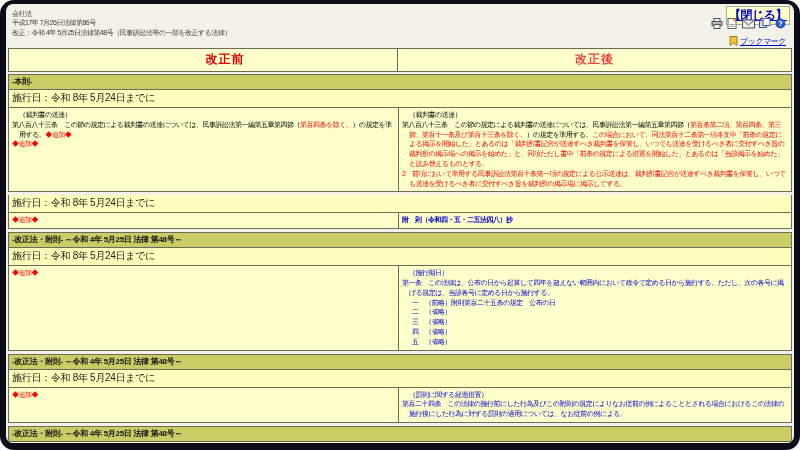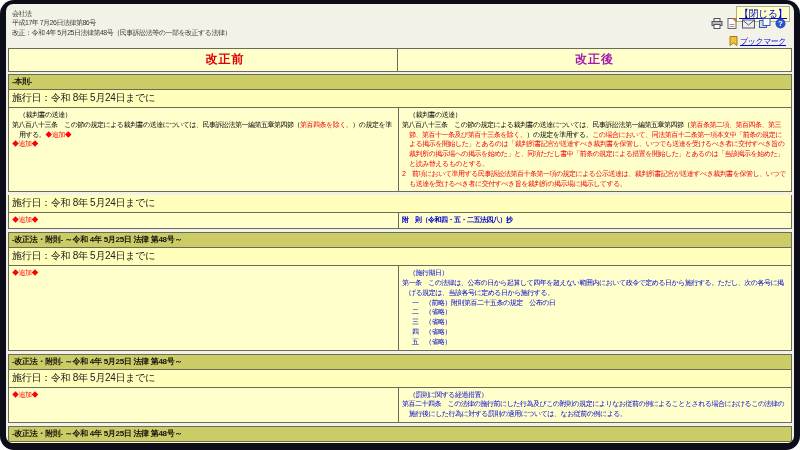--- a/index.html
+++ b/index.html
@@ -4,33 +4,33 @@
 <style>
   * { margin:0; padding:0; box-sizing:border-box; }
   html,body { width:800px; height:450px; background:#ffffff; font-family:"Liberation Sans", sans-serif; }
   .frame { position:absolute; top:0; left:0; width:800px; height:450px;
            background:#0d0d1a; border-radius:14px; overflow:hidden; }
   .inner { position:absolute; top:4px; left:6px; right:6px; bottom:7px;
            background:#f3f2e9; border-radius:7px; overflow:hidden; }
   
   .tophdr { position:relative; height:42px; padding:5px 4px 0 6px; }
   .lawline { font-size:7px; color:#3a3a32; letter-spacing:-0.5px; line-height:1.35; white-space:nowrap; }
-  .closechip { position:absolute; top:2px; right:4px; font-size:10px; letter-spacing:-0.5px;
+  .closechip { position:absolute; top:2px; right:4px; font-size:12px; letter-spacing:-0.5px;
                color:#0000cc; text-decoration:underline; background:#ffffcc;
-               border:1px solid #aeae8e; padding:0 2px; cursor:pointer; }
+               border:1px solid #aeae8e; padding:0 2px; cursor:pointer;font-weight:bold; }
   .iconrow { position:absolute; top:14px; right:8px; display:flex; gap:4px; align-items:center; }
   .iconrow svg { display:block; }
   .bmrow { position:absolute; top:28px; right:8px; display:flex; gap:2px; align-items:center;margin-left:29px; }
   .bmlink { font-size:8px; letter-spacing:-0.5px; color:#0000cc; text-decoration:underline; cursor:pointer; }
   
   .hrow { display:flex; margin:2px 2px 2px 2px; }
   .hcell { background:#ffffcc; border:1px solid #6b6b5a; text-align:center;
            font-weight:bold; font-size:12px; padding:2px 0 3px; letter-spacing:1px; }
   .hcell.before { width:390px; color:#dd0000;padding-left:44px; }
-  .hcell.after  { flex:1; border-left:none; color:#a21caf; }
+  .hcell.after  { flex:1; border-left:none; color:#ef4444; }
   
   .section { margin:0 2px 3px 2px;border-radius:14px; }
   .bar { background:#cccc66; border:1px solid #6b6b5a; font-size:8px; font-weight:bold;
          color:#111; padding:1px 3px 2px; letter-spacing:-0.3px; white-space:nowrap; overflow:hidden; }
   .eff { background:#ffffbb; border:1px solid #6b6b5a; border-top:none; font-size:10px;
          color:#222; padding:1px 3px 2px; letter-spacing:-0.3px; }
   .cols { display:flex; border:1px solid #6b6b5a; border-top:none; align-items:stretch; }
   .cell { background:#ffffcc; font-size:7px; line-height:1.4; letter-spacing:-0.5px;
           color:#000; padding:2px 3px 3px; min-height:14px; }
   .cell.left  { width:390px; border-right:1px solid #6b6b5a; }

